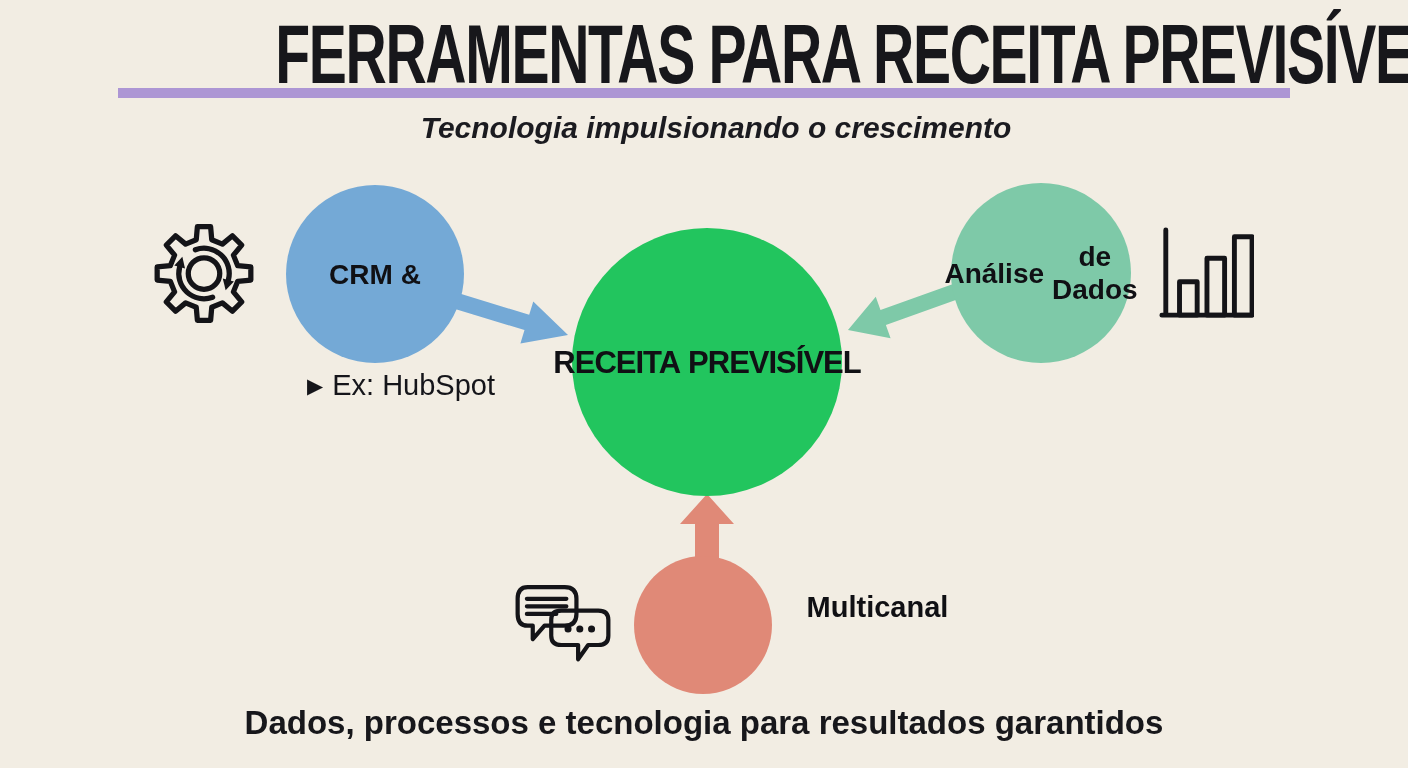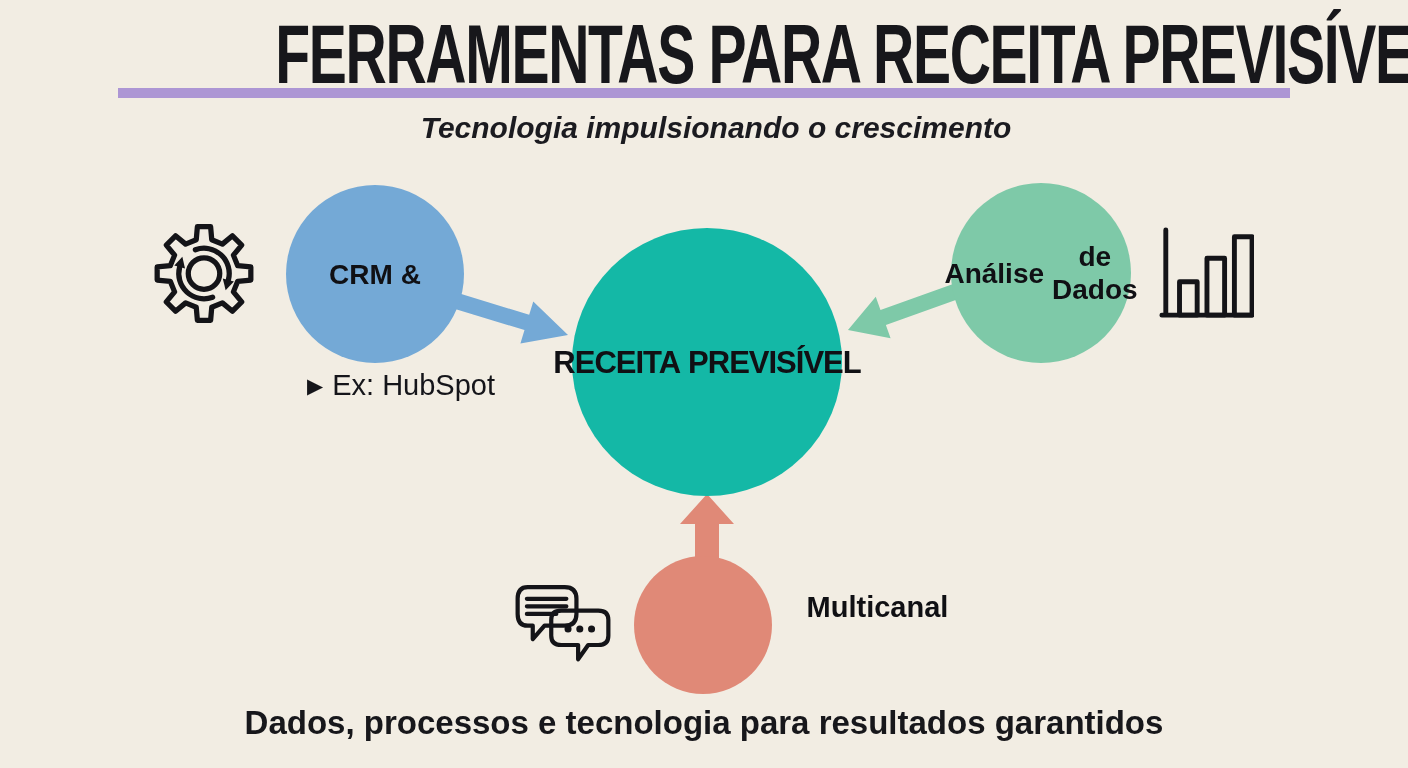--- a/index.html
+++ b/index.html
@@ -31,21 +31,21 @@
   
   .circle{
     position:absolute;border-radius:50%;
     display:flex;flex-direction:row;align-items:center;justify-content:center;
     text-align:center;
     gap:8px;
   }
   .circle .line{font-weight:700;color:#101014;}
   .circle-crm{left:286px;top:185px;width:178px;height:178px;background:#74a9d6;}
   .circle-crm .line{font-size:28px;line-height:33px;}
-  .circle-center{left:572px;top:228px;width:270px;height:268px;background:#14b8a6;}
+  .circle-center{left:572px;top:228px;width:270px;height:268px;background:#22c55e;}
   .circle-center .line{font-size:31px;line-height:39px;letter-spacing:-1px;}
   .circle-analytics{left:951px;top:183px;width:180px;height:180px;background:#7ec9a8;text-align:center;}
   .circle-analytics .line{font-size:28px;line-height:33px;}
   .circle-comm{left:634px;top:556px;width:138px;height:138px;background:#e08977;}
   
   .arrow{position:absolute;transform-origin:0 50%;}
   .arrow-blue{left:437px;top:265px;width:137px;height:60px;transform:rotate(17deg);}
   .arrow-green{left:960px;top:260px;width:119px;height:60px;transform:rotate(160.3deg);}
   .arrow-red{left:680px;top:494px;width:54px;height:80px;}
   

